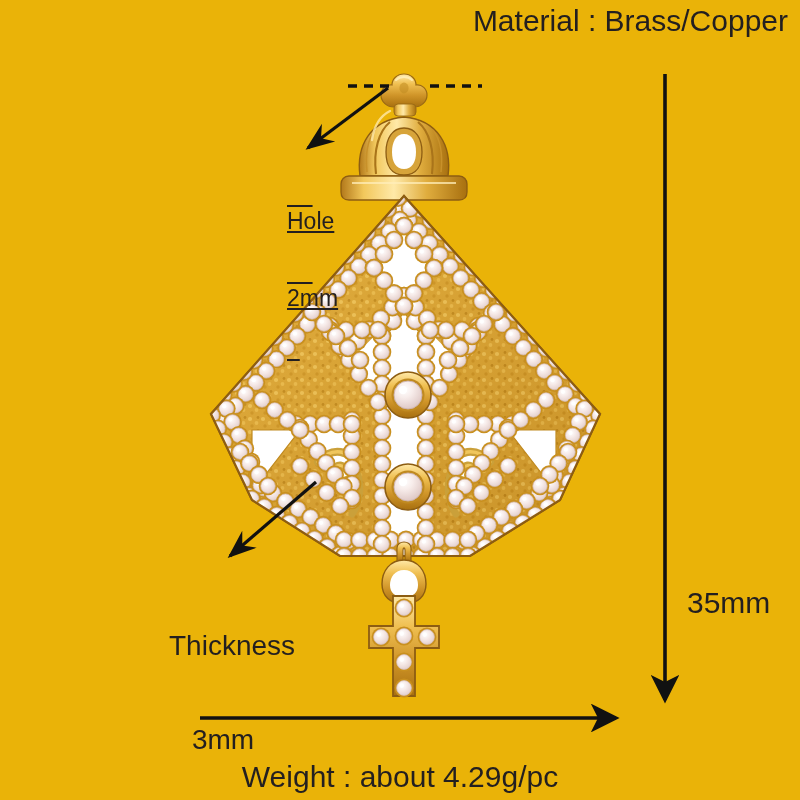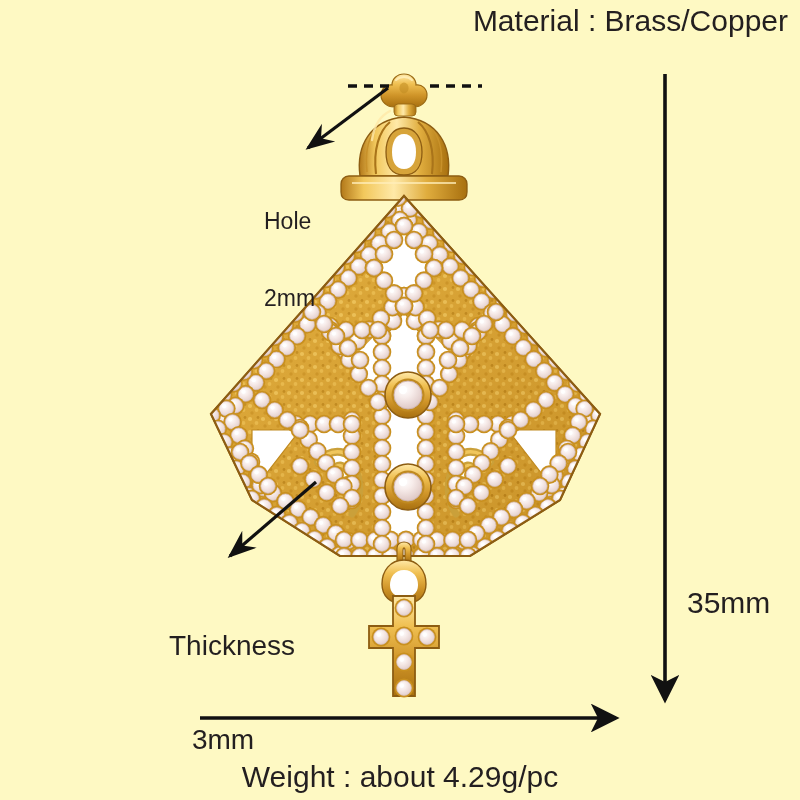--- a/index.html
+++ b/index.html
@@ -5,42 +5,43 @@
 <style>
   html, body {
     margin: 0;
     padding: 0;
     background: #ffffff;
   }
   #stage {
     position: relative;
     width: 800px;
     height: 800px;
-    background: #fef9c3;
+    background: #eab308;
     overflow: hidden;
     font-family: "Liberation Sans", sans-serif;
     color: #231f20;
   }
   .txt {
     position: absolute;
     white-space: pre;
     color: #231f20;
     line-height: 1.12;
   }
   #material-text {
     right: 12px;
     top: 4px;
     font-size: 30px;
     text-align: right;
   }
   #hole-label {
-    left: 264px;
+    left: 287px;
     top: 157px;
     font-size: 23px;
     text-align: left;
+    text-decoration: underline;
   }
   #thickness-label {
     left: 169px;
     top: 567px;
     font-size: 28px;
     text-align: center;
     width: 108px;
   }
   #height-label {
     left: 679px;

